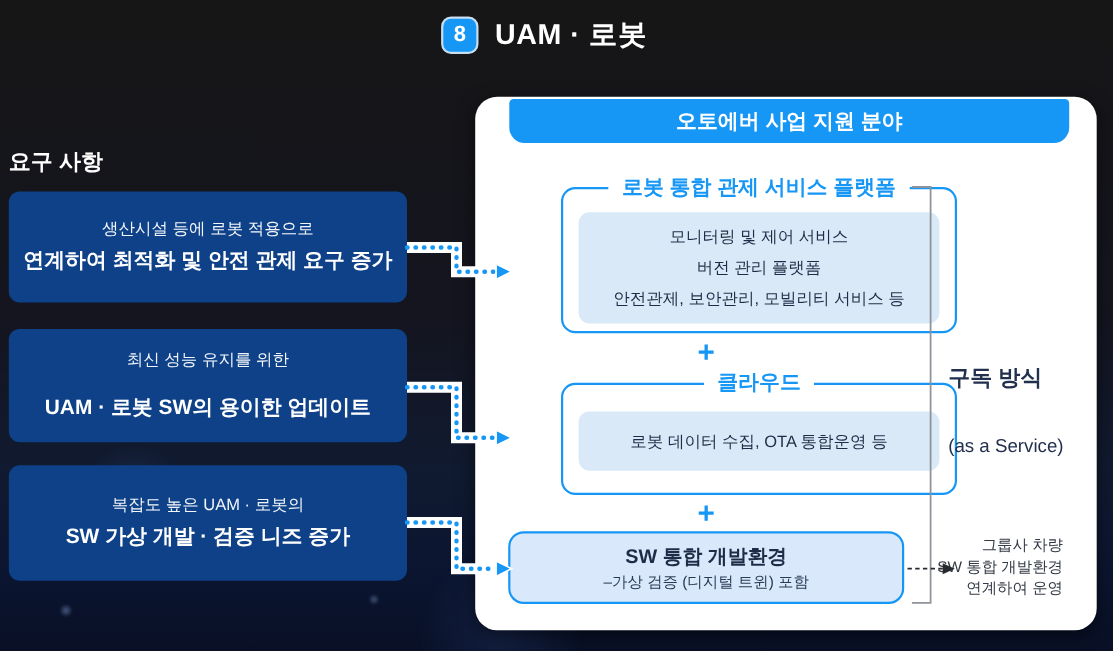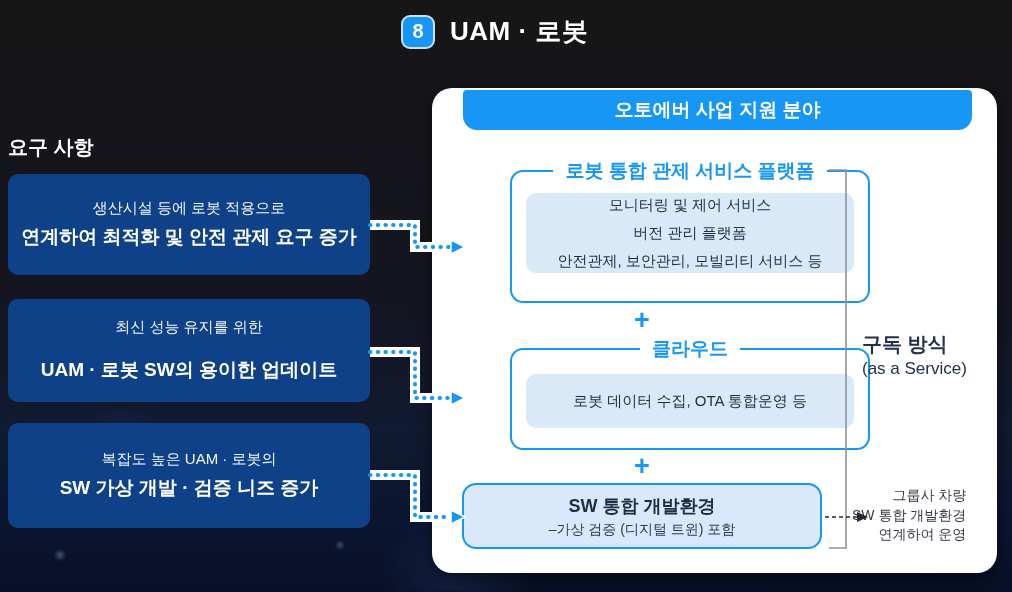--- a/index.html
+++ b/index.html
@@ -60,37 +60,37 @@
     color:#fff; font-size:19px; font-weight:bold; }
 
   .sect { position:absolute; left:30px; width:360px; border:2.5px solid var(--accent); border-radius:13px;margin-left:48px; }
   .sect .legend { position:absolute; top:-15px; left:0; right:0; text-align:center; pointer-events:none; }
   .sect .legend span { display:inline-block; background:#fff; padding:0 12px;
     color:var(--accent); font-size:19px; font-weight:bold; line-height:28px; }
   #sect1 { top:82px; height:133px; }
   #sect2 { top:260px; height:102px; }
   .fill-box { position:absolute; left:14px; right:14px; background:var(--lightblue); border-radius:10px;
     display:flex; flex-direction:column; align-items:center; justify-content:center; }
-  #fill1 { top:21px; height:80px; }
+  #fill1 { top:21px; height:101px; }
   #fill1 div { color:#1f2c47; font-size:15px; line-height:28px; }
   #fill2 { top:24px; height:54px; }
   #fill2 div { color:#1f2c47; font-size:15px; }
   .plus { position:absolute; left:30px; width:360px; height:28px; text-align:center;
     color:var(--accent); font-size:27px; font-weight:bold; line-height:28px; }
   #plus1 { top:218px; } #plus2 { top:364px; }
 
   .sw-box { position:absolute; left:30px; top:395px; width:360px; height:66px;
     background:#d9e9fb; border:2.5px solid var(--accent); border-radius:14px;
     display:flex; flex-direction:column; align-items:center; justify-content:center; gap:3px; }
   .sw-box .t { color:#1f2c47; font-size:18px; font-weight:bold; }
   .sw-box .s { color:#2a3a55; font-size:14px; }
 
   .subscribe { position:absolute; left:430px; top:243px; }
   .subscribe .a { color:#22304e; font-size:20px; font-weight:bold; line-height:26px; }
-  .subscribe .b { color:#22304e; font-size:17px; line-height:24px; }
+  .subscribe .b { color:#22304e; font-size:17px; line-height:24px;margin-top:37px; }
 
   .annotation { position:absolute; left:420px; top:398px;text-align:right; }
   .annotation div { color:#333a45; font-size:14px; line-height:19.5px; }
 
   svg.overlay { position:absolute; left:0; top:0; width:1012px; height:592px; z-index:5; pointer-events:none; }
   :root { --accent:#1797f5; --navy:#0e4187; --lightblue:#d9e9f8; }
 </style>
 </head>
 <body>
 

